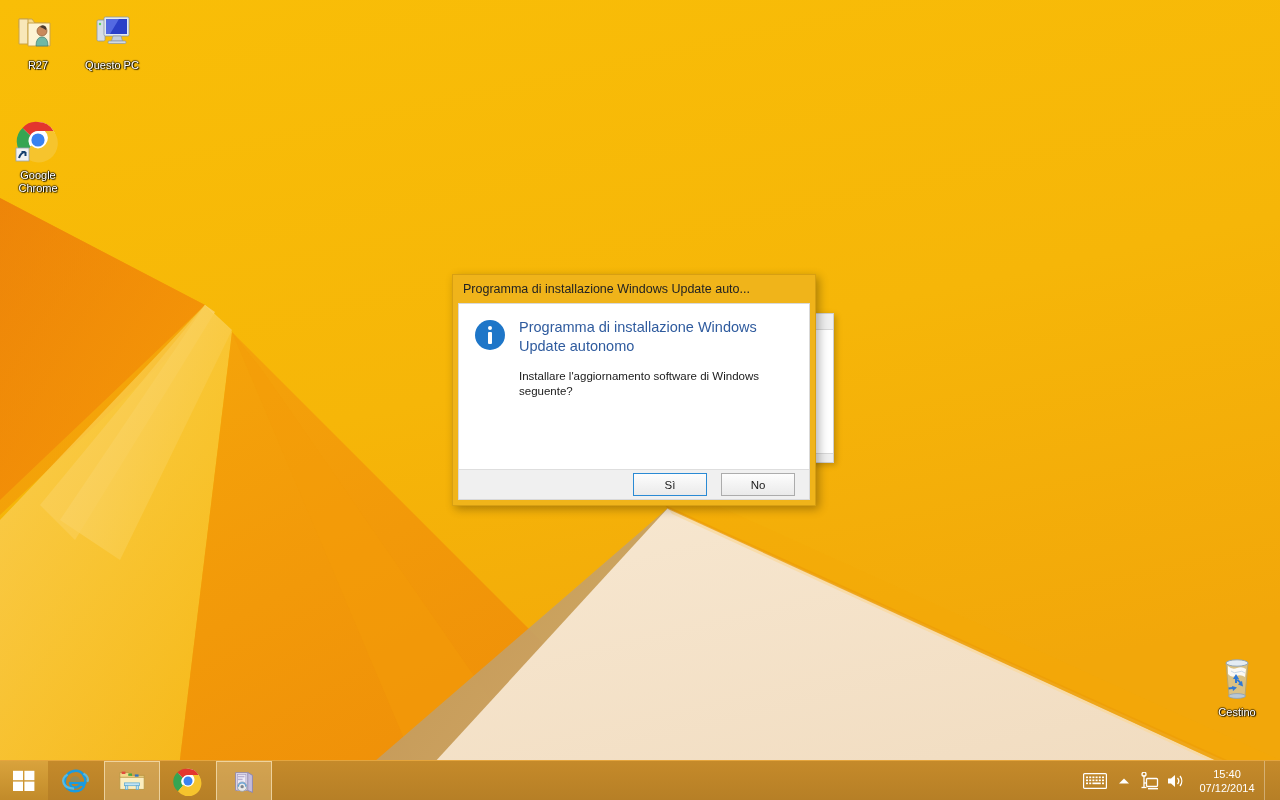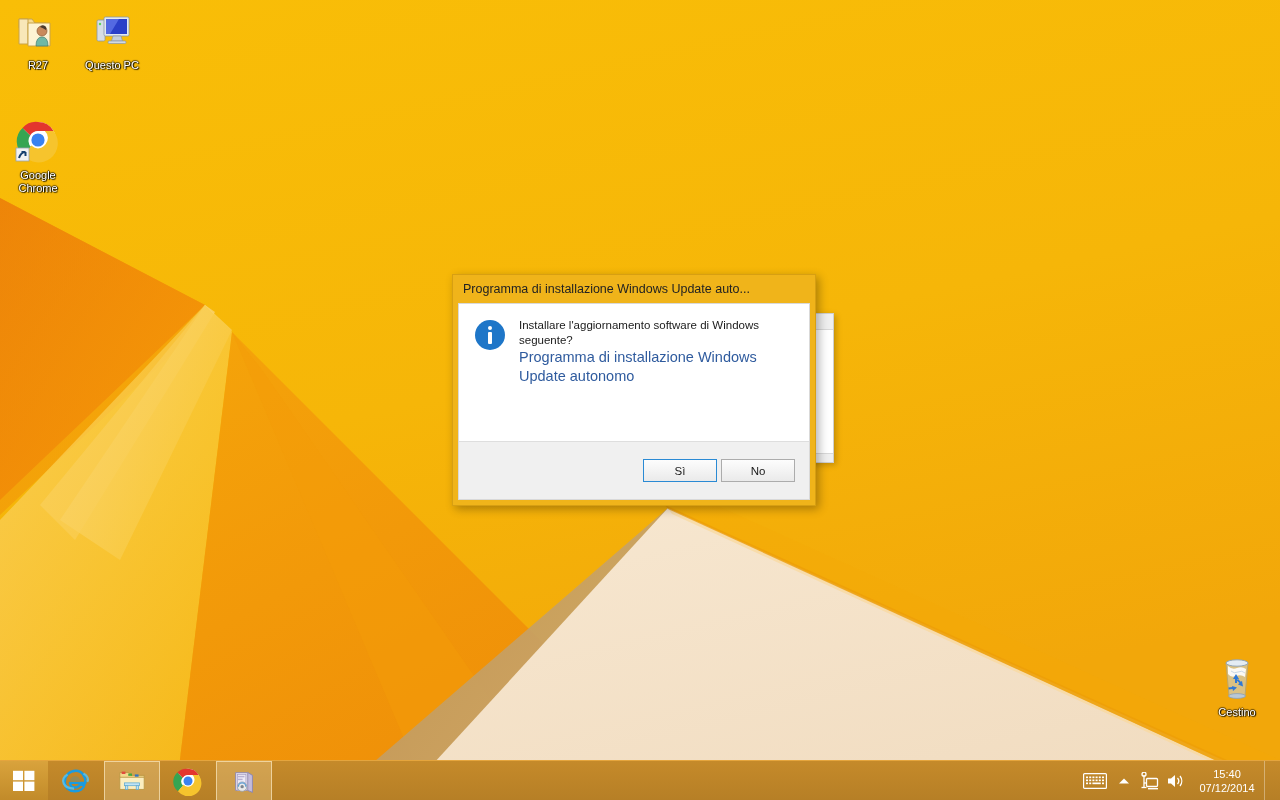--- a/index.html
+++ b/index.html
@@ -83,25 +83,25 @@
   }
   #dlg-text { flex:1; padding-left:4px; }
   #dlg-heading {
     color:#2F5B9E; font-size:14.5px; line-height:19px;
     margin-bottom:13px;
   }
   #dlg-question { color:#1a1a1a; font-size:11.5px; line-height:15px; }
   #dlg-item { color:#1a1a1a; font-size:11.5px; line-height:15px;
     margin-top:15px; padding-left:16px; }
   #dlg-footer {
-    height:58px; flex:none;
+    height:30px; flex:none;
     background:#F0F0F0;
     border-top:1px solid #dedede;
     display:flex; align-items:center; justify-content:flex-end;
-    gap:4px; padding-right:14px;
+    gap:14px; padding-right:14px;
   }
   .dlg-btn {
     width:74px; height:23px;
     font-family:"Liberation Sans", sans-serif;
     font-size:11.5px; color:#1a1a1a;
     background:linear-gradient(#fdfdfd,#eaeaea);
     border:1px solid #acacac;
     cursor:pointer;
   }
   .dlg-btn.default { border:1px solid #2a8ad4; outline:none; }
@@ -323,22 +323,22 @@
     <div id="dlg-titlebar">
       <span>Programma di installazione Windows Update auto...</span>
     </div>
 
     <div id="dlg-body">
       <div id="dlg-content">
         <div id="dlg-icon">
           <div id="info-circle"></div>
         </div>
         <div id="dlg-text">
+          <div id="dlg-heading">Programma di installazione Windows Update autonomo</div>
           <div id="dlg-question">Installare l'aggiornamento software di Windows seguente?</div>
-          <div id="dlg-heading">Programma di installazione Windows Update autonomo</div>
         </div>
       </div>
 
       <div id="dlg-footer">
         <button class="dlg-btn default">Sì</button>
         <button class="dlg-btn">No</button>
       </div>
     </div>
   </div>
 

